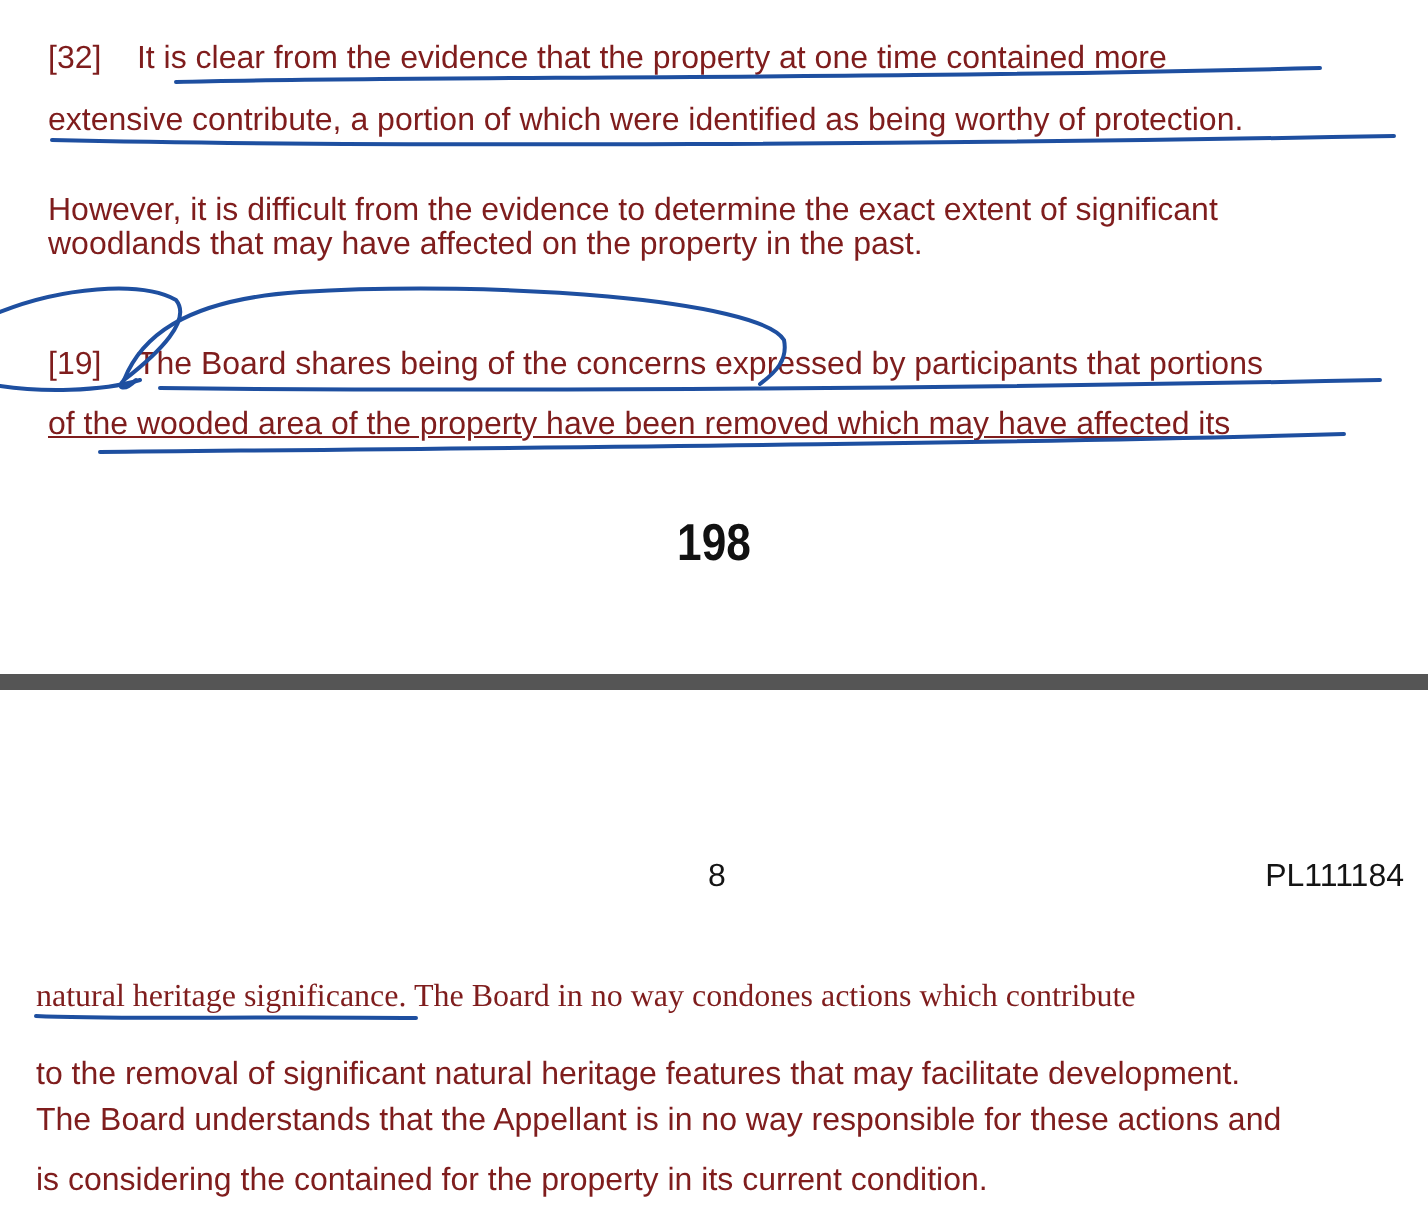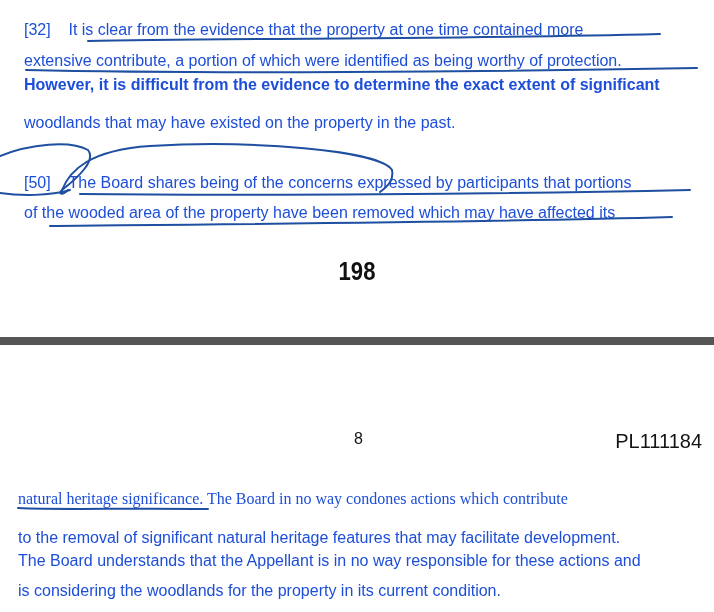--- a/index.html
+++ b/index.html
@@ -3,67 +3,67 @@
 <meta charset="utf-8">
 <style>
   html, body { margin:0; padding:0; }
   body {
     width:714px; height:612px; position:relative; overflow:hidden;
     background:#ffffff; color:#111;
     font-family: "Liberation Sans", sans-serif;
   }
   .line {
     position:absolute; left:24px; font-size:16px; line-height:20px;
-    white-space:nowrap; transform-origin:left center; color:#1d4ed8;
+    white-space:nowrap; transform-origin:left center; color:#7f1d1d;
   }
   .page-num {
     position:absolute; left:0; width:714px; text-align:center;
     font-size:26px; font-weight:bold; top:256px; color:#111;
     transform:scaleX(0.85);
   }
   .divider {
     position:absolute; left:0; top:337px; width:714px; height:8px; background:#555555;
   }
   .header-num {
     position:absolute; top:430px; left:354px; font-size:16px; color:#141414;
   }
   .header-code {
-    position:absolute; top:430px; right:12px; font-size:20px; color:#141414;
+    position:absolute; top:430px; right:12px; font-size:16px; color:#141414;
   }
   svg.ink { position:absolute; left:0; top:0; pointer-events:none; }
 </style>
 </head>
 <body>
 
 <div>
   <div class="line" style="top:20px;">
     <span>[32]</span>&nbsp;&nbsp;&nbsp;&nbsp;<span>It is clear from the evidence that the property at one time contained more</span>
   </div>
   <div class="line" style="top:51px;">extensive contribute, a portion of which were identified as being worthy of protection.</div>
-  <div class="line" style="top:75px;font-weight:bold;">However, it is difficult from the evidence to determine the exact extent of significant</div>
-  <div class="line" style="top:113px;">woodlands that may have existed on the property in the past.</div>
+  <div class="line" style="top:96px;">However, it is difficult from the evidence to determine the exact extent of significant</div>
+  <div class="line" style="top:113px;">woodlands that may have affected on the property in the past.</div>
 
   <div class="line" style="top:173px;">
-    <span>[50]</span>&nbsp;&nbsp;&nbsp;&nbsp;<span>The Board shares being of the concerns expressed by participants that portions</span>
+    <span>[19]</span>&nbsp;&nbsp;&nbsp;&nbsp;<span>The Board shares being of the concerns expressed by participants that portions</span>
   </div>
-  <div class="line" style="top:203px;">of the wooded area of the property have been removed which may have affected its</div>
+  <div class="line" style="top:203px;text-decoration:underline;">of the wooded area of the property have been removed which may have affected its</div>
 
   <div class="page-num">198</div>
 </div>
 
 <div class="divider"></div>
 
 <div>
   <div class="header-num">8</div>
   <div class="header-code">PL111184</div>
 
   <div class="line" style="top:489px; left:18px;font-family:Liberation Serif, serif;">natural heritage significance.  The Board in no way condones actions which contribute</div>
   <div class="line" style="top:528px; left:18px;">to the removal of significant natural heritage features that may facilitate development.</div>
   <div class="line" style="top:551px; left:18px;">The Board understands that the Appellant is in no way responsible for these actions and</div>
-  <div class="line" style="top:581px; left:18px;">is considering the woodlands for the property in its current condition.</div>
+  <div class="line" style="top:581px; left:18px;">is considering the contained for the property in its current condition.</div>
 </div>
 
 <svg class="ink" width="714" height="612">
   <g fill="none" stroke="#1e4fa0" stroke-width="2" stroke-linecap="round">
 
     <path d="M88 41 C200 38, 420 40, 660 34"></path>
 
     <path d="M26 70 C200 74, 480 72, 697 68"></path>
 
     <path d="M0 156 C30 144, 70 140, 88 150 C96 160, 80 176, 62 190 C58 194, 62 196, 68 190"></path>

